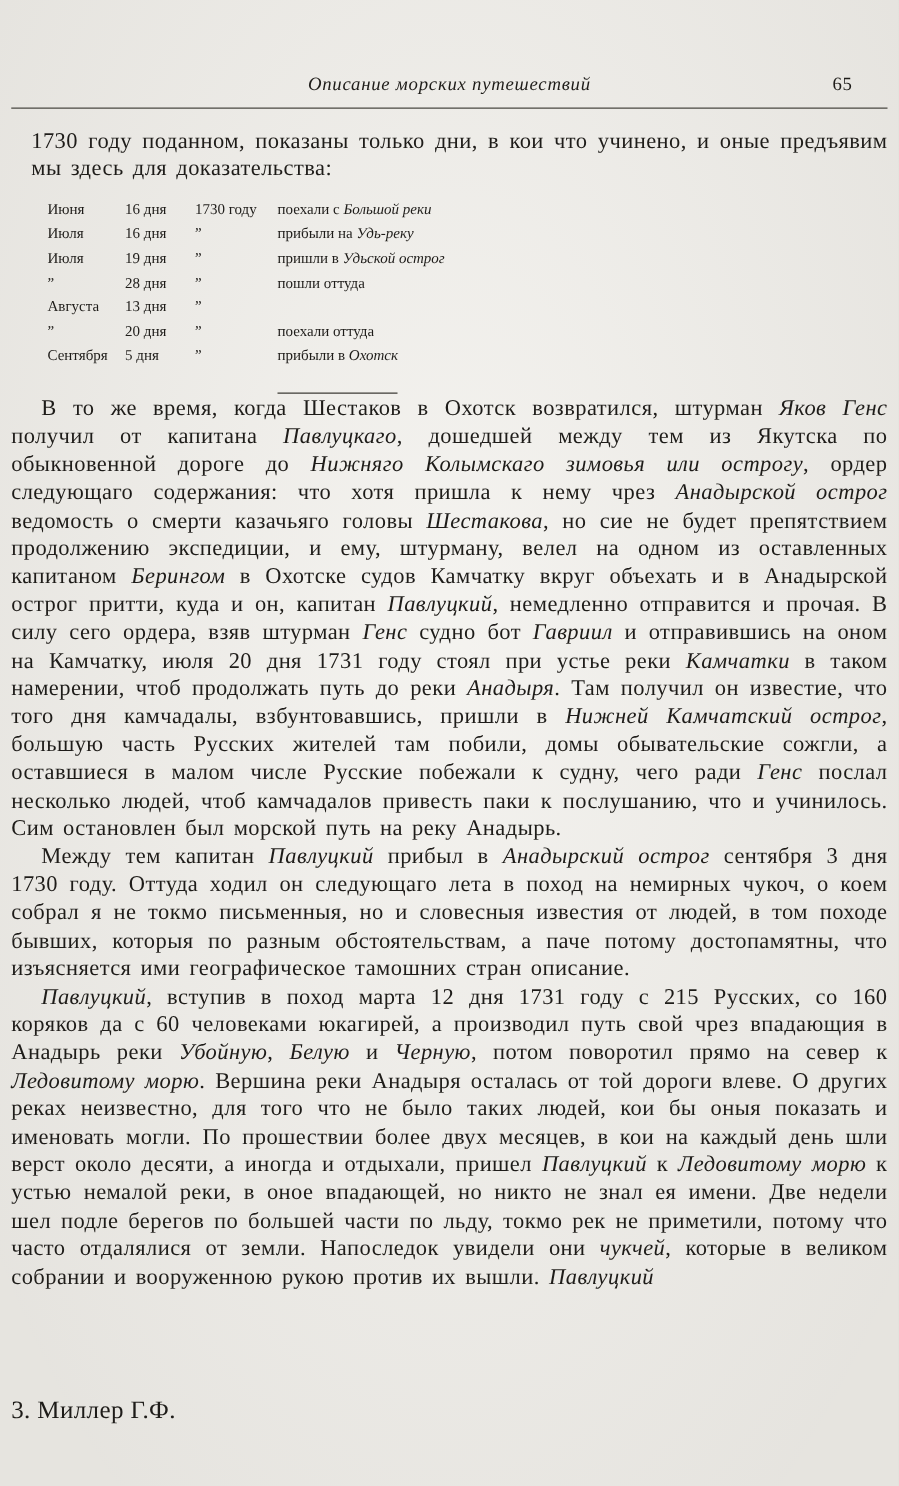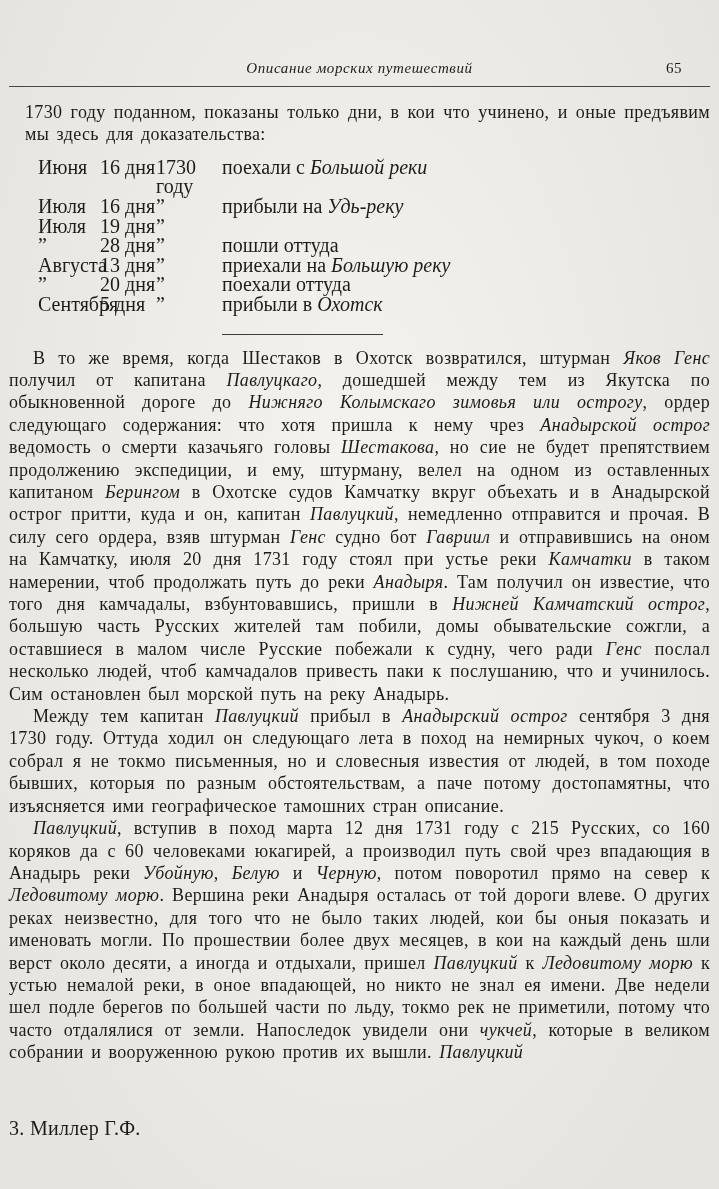--- a/index.html
+++ b/index.html
@@ -36,22 +36,22 @@
   .body-text {
     font-size: 18px;
     line-height: 22.4px;
     text-align: justify;
     letter-spacing: 0.35px;
     word-spacing: 2.5px;
     hyphens: auto;
   }
   p.intro { margin: 14px 0 0 16px; }
   .itinerary {
-    margin: 12px 0 12px 29px;
-    font-size: 20px;
+    margin: 12px 0 0 29px;
+    font-size: 12px;
     line-height: 19.6px;
   }
   .irow { display: flex; align-items: baseline; }
   .irow .month { width: 62px; flex: none; }
   .irow .day   { width: 56px; flex: none; }
   .irow .year  { width: 66px; flex: none; }
   .irow .event { flex: none; }
   .irow.last .event {
     border-bottom: 1.3px solid #3e3c37;
     padding-bottom: 19px;
@@ -91,32 +91,32 @@
     <div class="irow">
       <span class="month">Июля</span>
       <span class="day">16 дня</span>
       <span class="year">”</span>
       <span class="event"><span>прибыли на </span><span class="it">Удь-реку</span></span>
     </div>
     <div class="irow">
       <span class="month">Июля</span>
       <span class="day">19 дня</span>
       <span class="year">”</span>
+      <span class="event"><span>пришли в </span><span class="it">Удьской острог</span></span>
     </div>
     <div class="irow">
       <span class="month">”</span>
       <span class="day">28 дня</span>
       <span class="year">”</span>
       <span class="event"><span>пошли оттуда</span></span>
     </div>
     <div class="irow">
       <span class="month">Августа</span>
       <span class="day">13 дня</span>
       <span class="year">”</span>
-      <span class="event"><span>приехали на </span><span class="it">Большую реку</span></span>
     </div>
     <div class="irow">
       <span class="month">”</span>
       <span class="day">20 дня</span>
       <span class="year">”</span>
       <span class="event"><span>поехали оттуда</span></span>
     </div>
     <div class="irow last">
       <span class="month">Сентября</span>
       <span class="day">5 дня</span>

